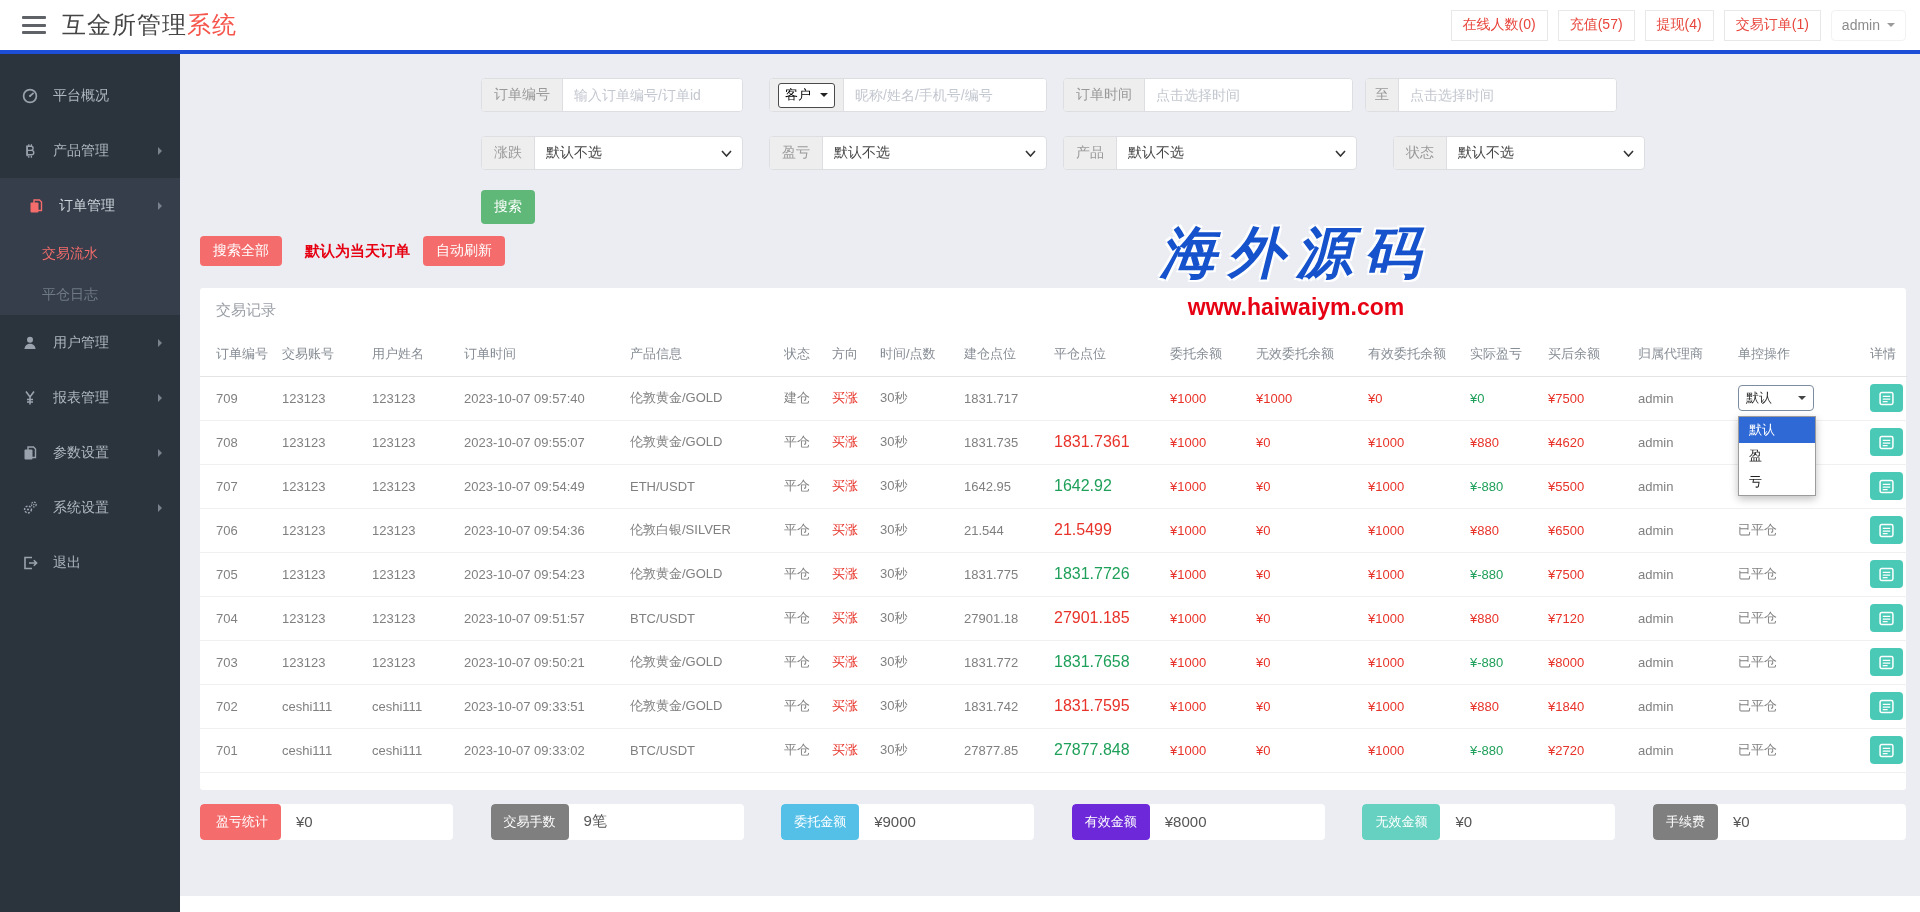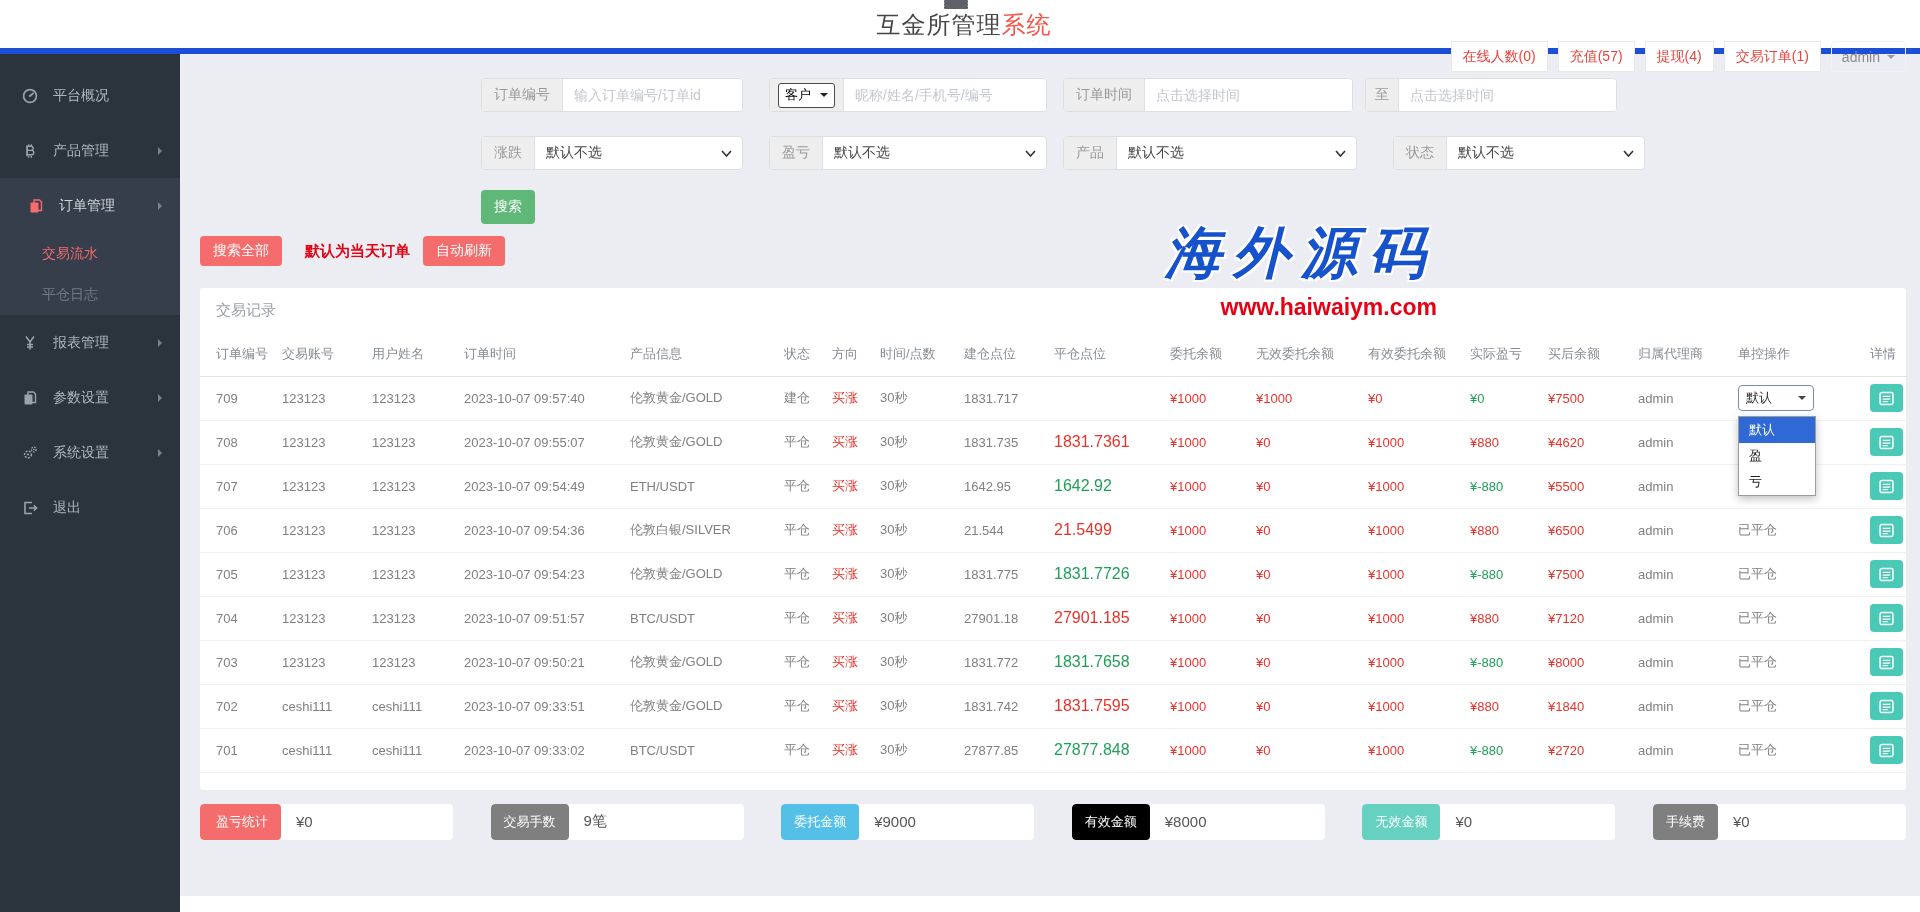--- a/index.html
+++ b/index.html
@@ -1,19 +1,19 @@
 <!DOCTYPE html>
 <html><head>
 <meta charset="utf-8">
 <style>
   * { margin:0; padding:0; box-sizing:border-box; }
   html,body { width:1920px; height:912px; overflow:hidden; font-family:"Liberation Sans","DejaVu Sans",sans-serif; background:#fff; }
 
   
-  .topbar { height:54px; background:#fff; display:flex; align-items:center; padding:0 14px 0 22px; border-bottom:6px solid #1d4ed8; position:relative; z-index:20;flex-direction:column; }
+  .topbar { height:54px; background:#fff; display:flex; align-items:center; padding:0 14px 0 22px; border-bottom:4px solid #1d4ed8; position:relative; z-index:20; }
   .hamburger { width:24px; height:18px; display:flex; flex-direction:column; justify-content:space-between; cursor:pointer; margin-right:16px; }
   .hamburger span { display:block; height:3px; background:#5f6368; border-radius:1px; }
   .brand { font-size:24px; color:#454545; letter-spacing:1px; }
   .brand .accent { color:#f5554a; }
   .top-right { margin-left:auto; display:flex; align-items:center; gap:10px; }
   .stat-btn { height:31px; border:1px solid #e8e8e8; border-radius:0; background:#fff; color:#e8453c; font-size:14px; padding:0 11px; display:flex; align-items:center; cursor:pointer; }
   .admin-box { height:31px; border:1px solid #f2f2f2; border-radius:4px; color:#8b8b8b; font-size:14px; padding:0 10px; display:flex; align-items:center; gap:7px; cursor:pointer; }
   .caret-down { width:0; height:0; border:4px solid transparent; border-top-color:#9a9a9a; margin-top:4px; }
 
   
@@ -72,21 +72,21 @@
 
   .detail-btn { width:33px; height:28px; background:#49c9b6; border:none; border-radius:4px; display:flex; align-items:center; justify-content:center; cursor:pointer; }
 
   
   .summary { margin-top:14px; width:1706px; display:flex; justify-content:space-between; }
   .sum { width:253px; height:36px; background:#fff; border-radius:4px; display:flex; align-items:stretch; overflow:hidden; }
   .sum-label { color:#fff; font-size:13px; display:flex; align-items:center; justify-content:center; padding:0 13px; border-radius:4px; white-space:nowrap; }
   .sum-value { display:flex; align-items:center; padding-left:15px; color:#555; font-size:15px; }
 
   
-  .watermark { position:absolute; left:887px; top:162px; width:370px; text-align:right; pointer-events:none; z-index:30; }
+  .watermark { position:absolute; left:931px; top:162px; width:370px; text-align:center; pointer-events:none; z-index:30; }
   .wm1 { font-family:"Liberation Serif","DejaVu Serif",serif; font-style:italic; font-weight:bold; font-size:56px; letter-spacing:12px; color:#1552cc; text-shadow:2px 2px 0 #fff,-2px -2px 0 #fff,2px -2px 0 #fff,-2px 2px 0 #fff; }
   .wm2 { font-size:23px; font-weight:bold; color:#e60012; margin-top:2px; }
 </style>
 </head>
 <body>
 
 <header class="topbar">
   <div class="hamburger">
       <span></span>
       <span></span>
@@ -134,20 +134,30 @@
             <svg width="16" height="16" viewBox="0 0 16 16">
               <path d="M6 2h5.5l2 2v8.5H6z" fill="none" stroke="#f56c6c" stroke-width="1.4"></path>
               <rect x="2.5" y="4.5" width="8" height="10" rx="1" fill="#f56c6c"></rect>
             </svg>
           </span>
         <span>订单管理</span>
         <i class="rarrow"></i>
       </div>
       <div class="side-sub on">交易流水</div>
       <div class="side-sub off">平仓日志</div>
+    </div>
+    <div class="side-item">
+      <span class="sicon">
+          <svg width="16" height="16" viewBox="0 0 16 16">
+            <circle cx="8" cy="4.8" r="3" fill="#9aa3ad"></circle>
+            <path d="M2.4 14c.5-3.6 2.9-5.2 5.6-5.2s5.1 1.6 5.6 5.2z" fill="#9aa3ad"></path>
+          </svg>
+        </span>
+      <span>用户管理</span>
+      <i class="rarrow"></i>
     </div>
     <div class="side-item">
       <span class="sicon">
           <svg width="16" height="16" viewBox="0 0 16 16">
             <path d="M4 1.5 8 7l4-5.5M8 7v7.5M5 9.5h6M5 12h6" stroke="#9aa3ad" stroke-width="1.6" fill="none"></path>
           </svg>
         </span>
       <span>报表管理</span>
       <i class="rarrow"></i>
     </div>
@@ -560,21 +570,21 @@
           </div>
         <div class="sum">
             <span class="sum-label" style="background-color: rgb(127, 127, 127);">交易手数</span>
             <span class="sum-value">9笔</span>
           </div>
         <div class="sum">
             <span class="sum-label" style="background-color: rgb(84, 192, 232);">委托金额</span>
             <span class="sum-value">¥9000</span>
           </div>
         <div class="sum">
-            <span class="sum-label" style="background-color: #000000; text-align: right;">有效金额</span>
+            <span class="sum-label" style="background-color: #6d28d9; text-align: right;">有效金额</span>
             <span class="sum-value">¥8000</span>
           </div>
         <div class="sum">
             <span class="sum-label" style="background-color: rgb(103, 209, 193);">无效金额</span>
             <span class="sum-value">¥0</span>
           </div>
         <div class="sum">
             <span class="sum-label" style="background-color: rgb(127, 127, 127);">手续费</span>
             <span class="sum-value">¥0</span>
           </div>

